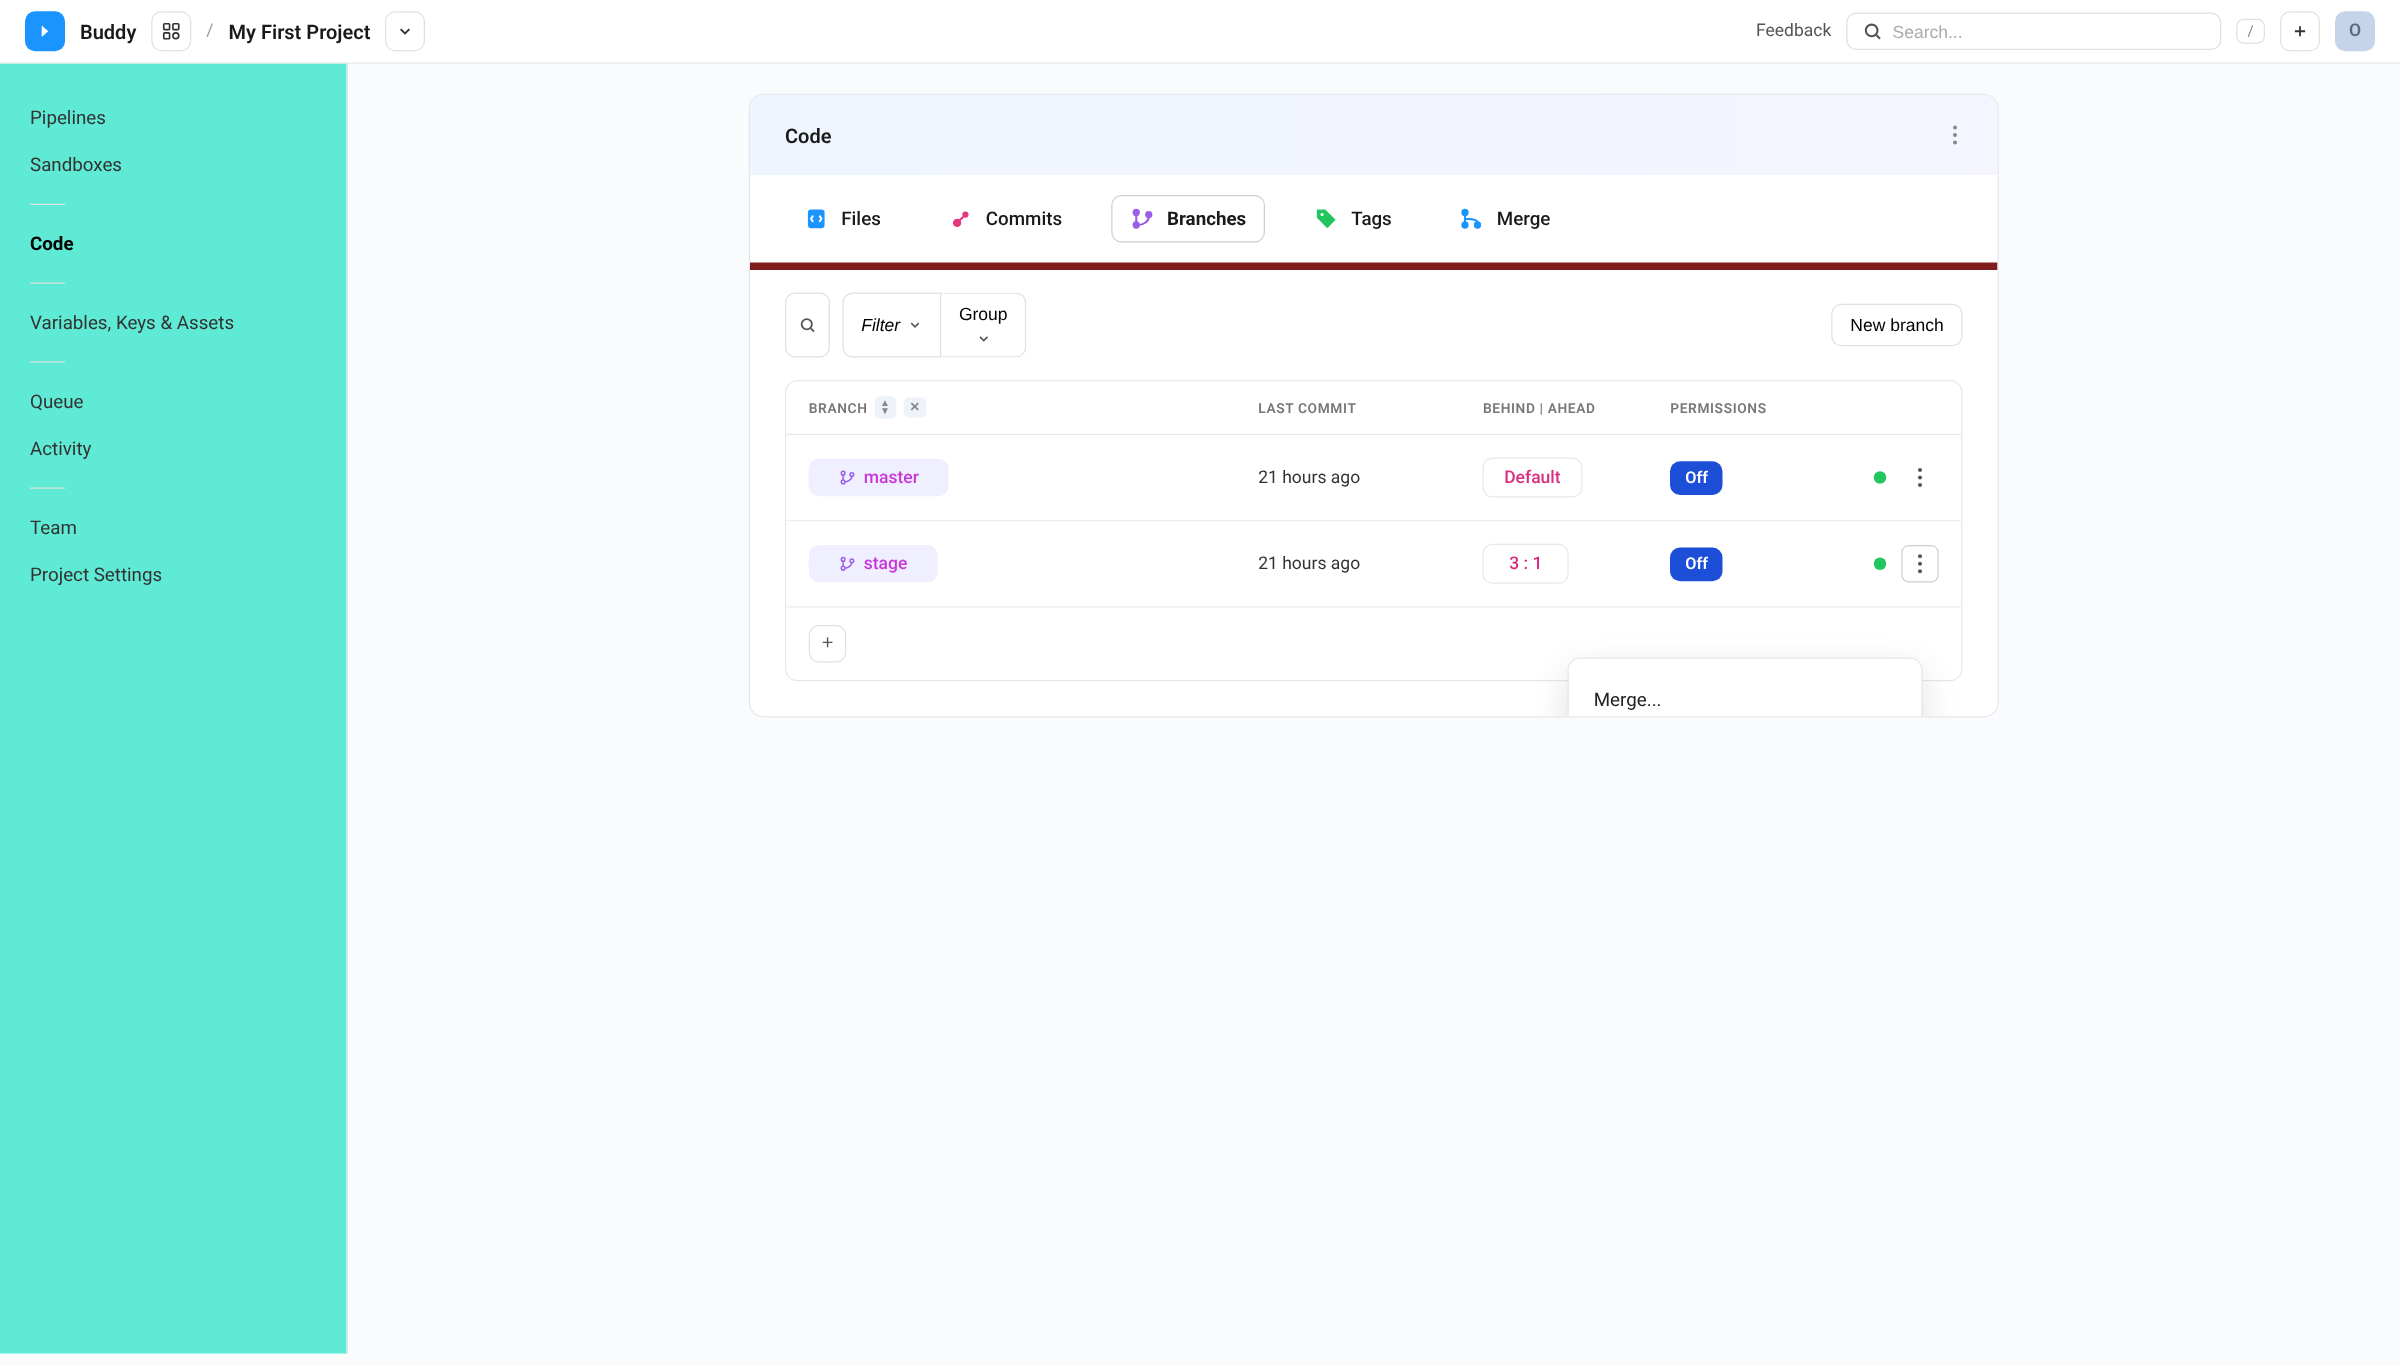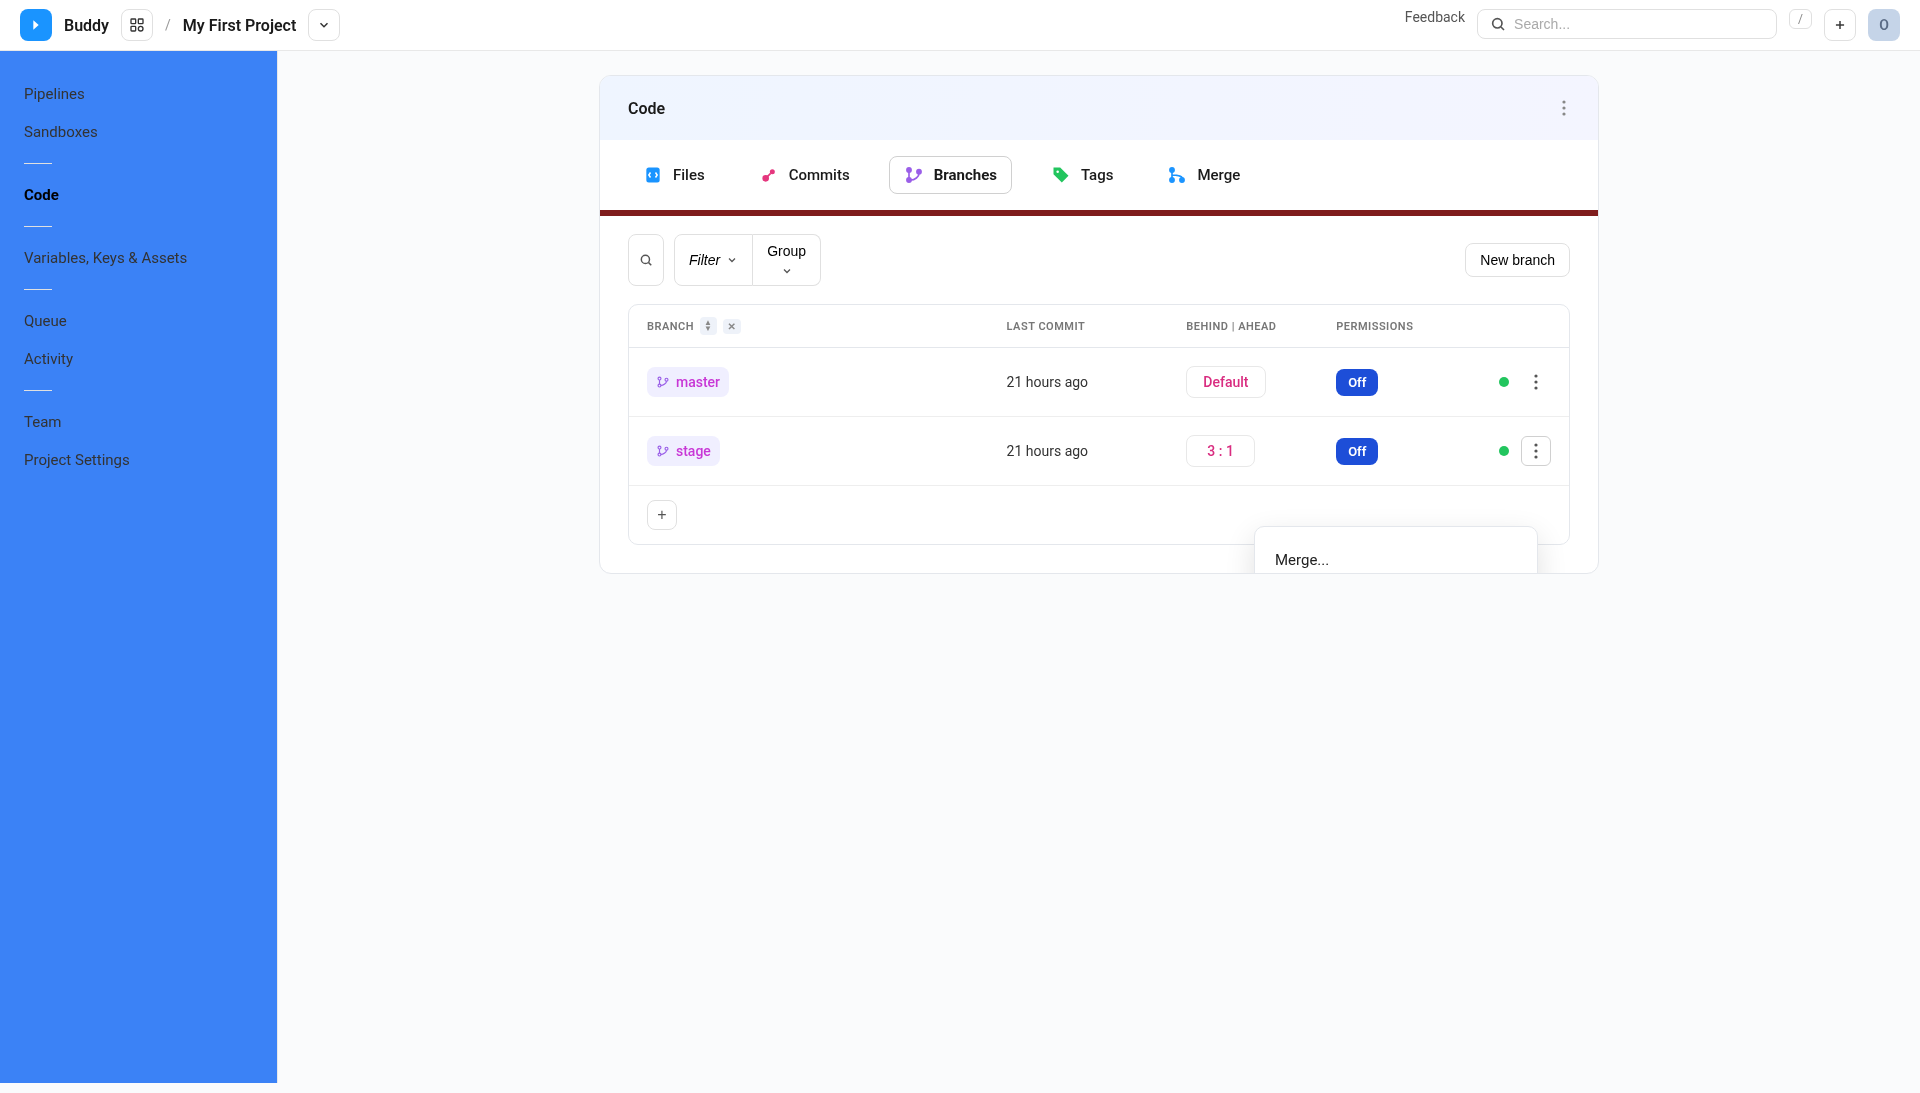--- a/index.html
+++ b/index.html
@@ -7,31 +7,31 @@
 
 
 .header { display: flex; align-items: center; justify-content: space-between; padding: 12px 20px; background: #fff; border-bottom: 1px solid #e8e8e8; height: 51px; }
 .header-left { display: flex; align-items: center; gap: 12px; }
 .logo { width: 32px; height: 32px; background: #1a94ff; border-radius: 8px; display: flex; align-items: center; justify-content: center; }
 .logo svg { fill: #fff; }
 .brand { font-weight: 600; font-size: 16px; }
 .icon-btn { width: 32px; height: 32px; border: 1px solid #e0e0e0; border-radius: 8px; background: #fff; display: flex; align-items: center; justify-content: center; cursor: pointer; }
 .breadcrumb-sep { color: #999; }
 .project-name { font-weight: 600; font-size: 16px; }
-.header-right { display: flex; align-items: flex-start; gap: 12px; }
+.header-right { display: flex; align-items: center; gap: 12px; }
 .feedback-link { color: #555; cursor: pointer; font-size: 14px; }
 .search-box { display: flex; align-items: center; gap: 8px; border: 1px solid #e0e0e0; border-radius: 8px; padding: 6px 12px; width: 300px; background: #fff; }
 .search-box input { border: none; outline: none; flex: 1; font-size: 14px; }
 .search-box input::placeholder { color: #aaa; }
 .kbd { border: 1px solid #e0e0e0; border-radius: 6px; padding: 2px 8px; font-size: 12px; color: #888; background: #fff; }
 .avatar { width: 32px; height: 32px; border-radius: 8px; background: #c5d4e8; display: flex; align-items: center; justify-content: center; font-weight: 600; color: #5a6b85; }
 
 
 .layout { display: flex; }
-.sidebar { width: 278px; border-right: 1px solid #e8e8e8; background: #3b82f6; padding: 24px 0; min-height: calc(100vh - 61px); }
+.sidebar { width: 278px; border-right: 1px solid #e8e8e8; background: #5eead4; padding: 24px 0; min-height: calc(100vh - 61px); }
 .sidebar-item { padding: 10px 24px; cursor: pointer; font-size: 15px; color: #333; }
 .sidebar-item.active { font-weight: 700; color: #000; }
 .sidebar-divider { margin: 12px 24px; border: none; border-top: 1px solid #e0e0e0; width: 28px; }
 
 .main { flex: 1; padding: 24px 40px; }
 .card { background: #fff; border: 1px solid #e4e7ec; border-radius: 12px; overflow: hidden; max-width: 1000px; margin: 0 auto; position: relative; }
 .card-header { display: flex; align-items: center; justify-content: space-between; padding: 20px 28px; background: linear-gradient(to right, #eff5ff, #f4f5ff); }
 .card-title { font-weight: 600; font-size: 16px; }
 .card-menu { cursor: pointer; padding: 4px; }
 
@@ -49,21 +49,21 @@
 .btn-group .btn:last-child { border-radius: 0 8px 8px 0; border-left: none; flex-direction: column; }
 
 .table-wrap { padding: 0 28px 28px; }
 .table { border: 1px solid #e4e7ec; border-radius: 10px; overflow: visible; }
 .thead { display: grid; grid-template-columns: 2.4fr 1.2fr 1fr 0.9fr 80px; padding: 12px 18px; border-bottom: 1px solid #e4e7ec; font-size: 11px; letter-spacing: 0.5px; color: #777; font-weight: 600; }
 .th { display: flex; align-items: center; gap: 6px; }
 .th .sort-icons { display: flex; flex-direction: column; line-height: 6px; font-size: 8px; color: #888; background: #eef2f9; border-radius: 4px; padding: 3px 4px; }
 .th .clear-sort { background: #eef2f9; border-radius: 4px; padding: 2px 5px; font-size: 10px; color: #888; cursor: pointer; }
 .trow { display: grid; grid-template-columns: 2.4fr 1.2fr 1fr 0.9fr 80px; padding: 18px; border-bottom: 1px solid #eee; align-items: center; position: relative; }
 .trow:last-of-type { border-bottom: 1px solid #eee; }
-.branch-pill { display: inline-flex; align-items: center; gap: 6px; background: #f0efff; color: #c837d6; padding: 7px 9px; border-radius: 8px; font-size: 14px; font-weight: 500; width: fit-content; }
+.branch-pill { display: inline-flex; align-items: center; gap: 6px; background: #f0efff; color: #c837d6; padding: 7px 24px; border-radius: 8px; font-size: 14px; font-weight: 500; width: fit-content; }
 .branch-pill svg { stroke: #9a5ee8; }
 .last-commit { color: #333; }
 .default-badge { display: inline-block; background: #fff; border: 1px solid #e8e8e8; color: #d92d80; border-radius: 8px; padding: 7px 16px; font-size: 14px; font-weight: 500; width: fit-content; }
 .behind-ahead-badge { display: inline-block; background: #fff; border: 1px solid #e8e8e8; color: #d92d80; border-radius: 8px; padding: 7px 20px; font-size: 14px; font-weight: 500; width: fit-content; }
 .off-badge { display: inline-block; background: #1d4ed8; color: #fff; border-radius: 8px; padding: 6px 12px; font-size: 13px; font-weight: 600; width: fit-content; }
 .row-actions { display: flex; align-items: center; gap: 12px; justify-content: flex-end; }
 .status-dot { width: 10px; height: 10px; border-radius: 50%; background: #22c55e; }
 .more-btn { width: 30px; height: 30px; display: flex; align-items: center; justify-content: center; cursor: pointer; border-radius: 6px; border: 1px solid transparent; }
 .more-btn.active { border: 1px solid #d0d0d0; }
 .add-row { padding: 14px 18px; }

